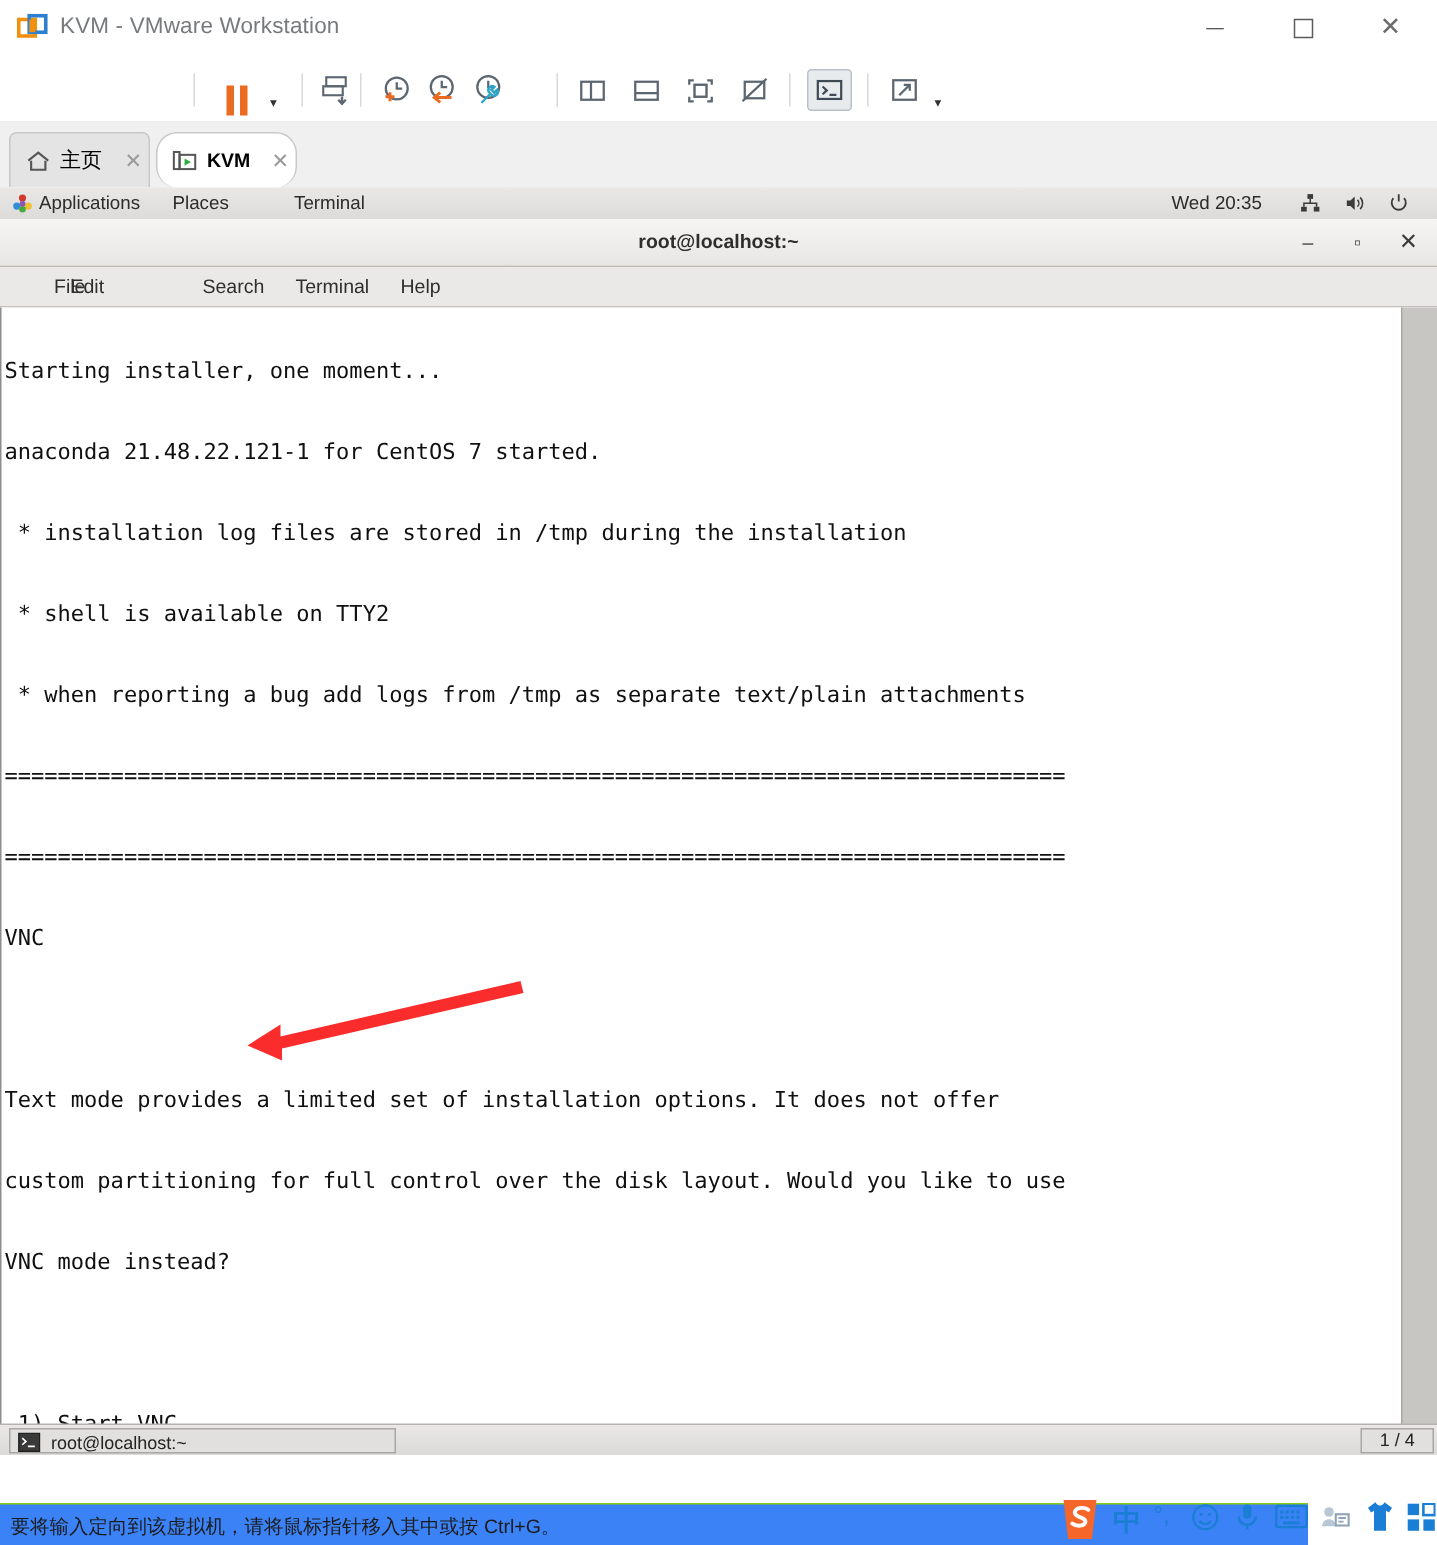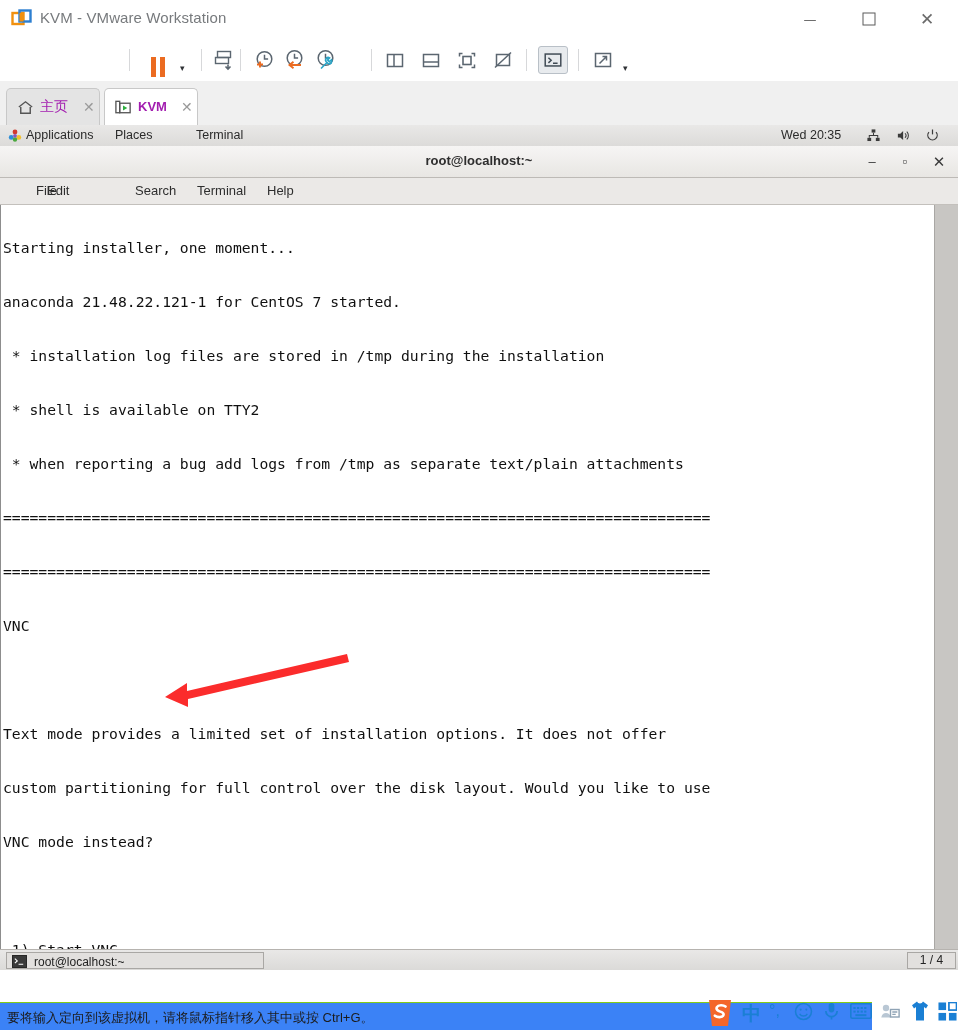--- a/index.html
+++ b/index.html
@@ -54,22 +54,22 @@
   
   .vm-tabstrip{
     position:absolute;left:0;top:81px;width:958px;height:44px;
     background:#f0f0f0;border-bottom:1px solid #c8c8c8;
   }
   .vmtab{
     position:absolute;top:7px;height:37px;box-sizing:border-box;
     border:1px solid #c8c8c8;border-bottom:none;
     border-radius:5px 5px 0 0;background:#e4e4e4;
   }
-  .vmtab.sel{background:#ffffff;border-color:#c8c8c8;}
-  .vmtab .tlabel{position:absolute;left:33px;top:9px;font-size:14px;color:#a21caf;white-space:nowrap;}
+  .vmtab.sel{background:#ffffff;border-color:#c8c8c8;border-radius:14px;}
+  .vmtab .tlabel{position:absolute;left:33px;top:9px;font-size:14px;color:#000000;white-space:nowrap;}
   .vmtab.sel .tlabel{font-weight:bold;font-size:13px;top:10px;}
   .vmtab .ticon{position:absolute;left:9px;top:9px;width:19px;height:19px;}
   .vmtab .tclose{position:absolute;top:10px;font-size:14px;color:#9a9a9a;cursor:default;}
   .tab-home{left:6px;width:94px;}
   .tab-home .tclose{left:76px;}
   .tab-kvm{left:104px;width:94px;}
   .tab-kvm .tclose{left:76px;}
 
   
   .guest{

